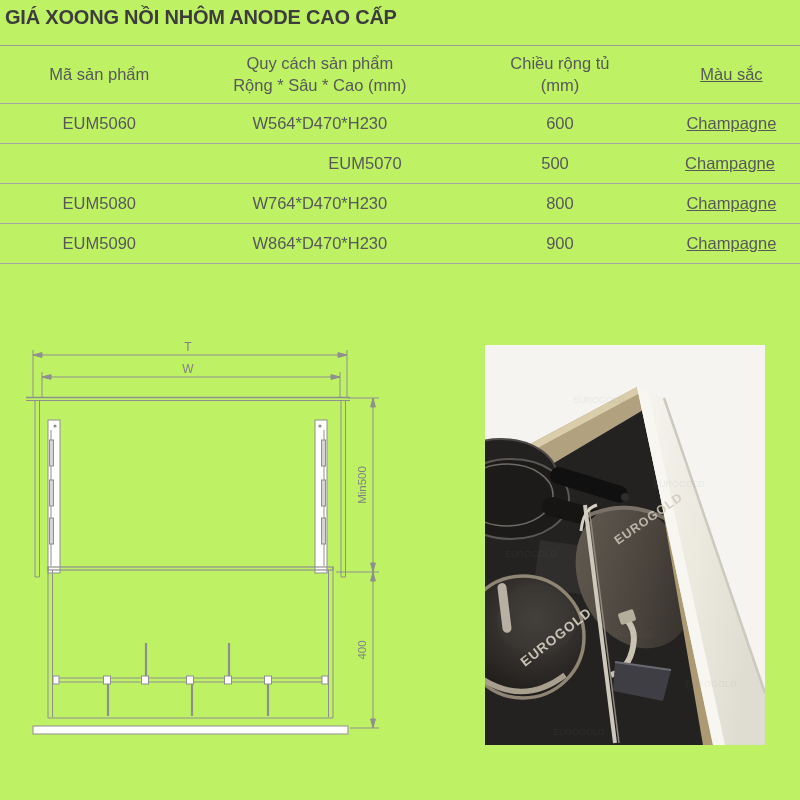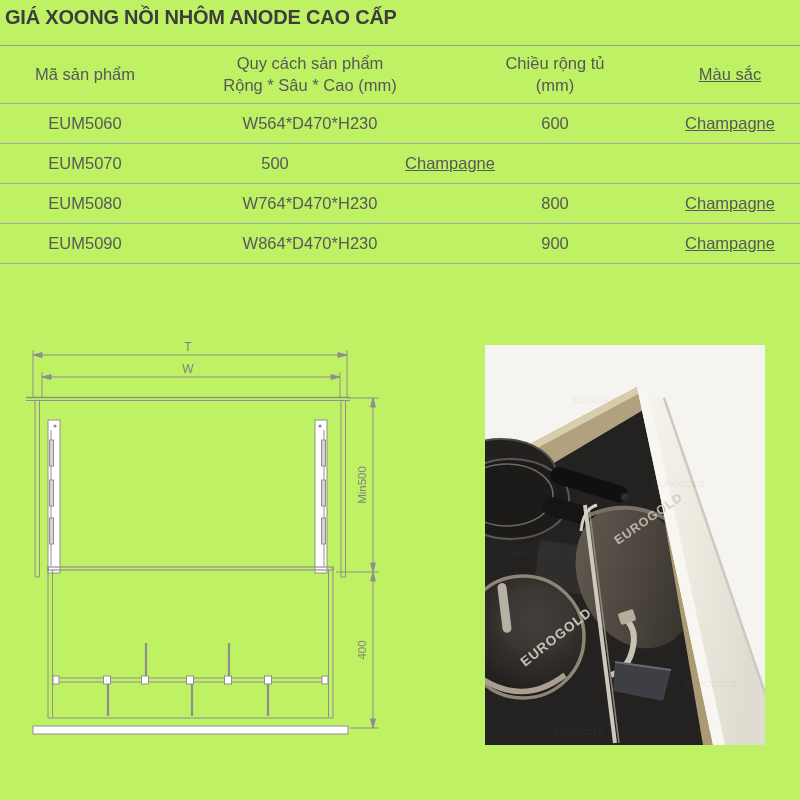--- a/index.html
+++ b/index.html
@@ -13,23 +13,23 @@
   }
 
   
   .spec-table{
     position:absolute;left:0;top:45px;width:800px;
     border-top:1px solid #9b9b9b;
     color:#57585a;font-size:16.5px;
   }
   .tr{display:flex;align-items:center;border-bottom:1px solid #a6a6a6;}
   .tr.header{height:57px;}
-  .tr.row{height:39px;}
+  .tr.row{height:39px;justify-content:flex-end;}
   .td{text-align:center;line-height:1.3;}
-  .c1{width:170px;}
+  .c1{width:170px;padding-left:16px;}
   .c2{width:280px;}
   .c3{width:210px;}
   .c4{width:140px;text-decoration:underline;}
   .hdr2 span{display:block;}
 
   
   .drawing{position:absolute;left:25px;top:340px;}
   .drawing svg text{font-family:"Liberation Sans", sans-serif;fill:#818181;}
 
   

